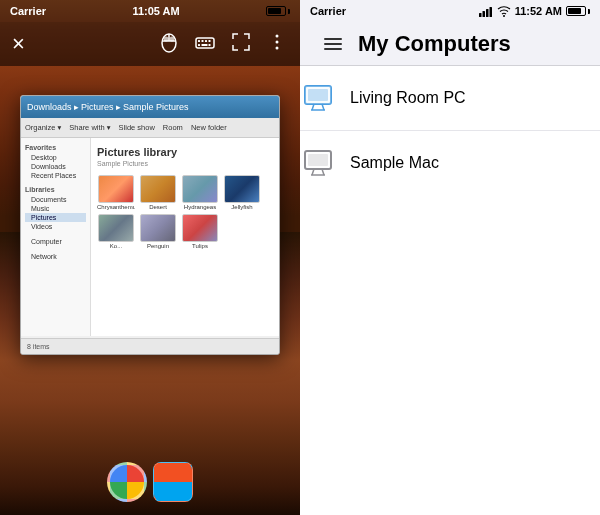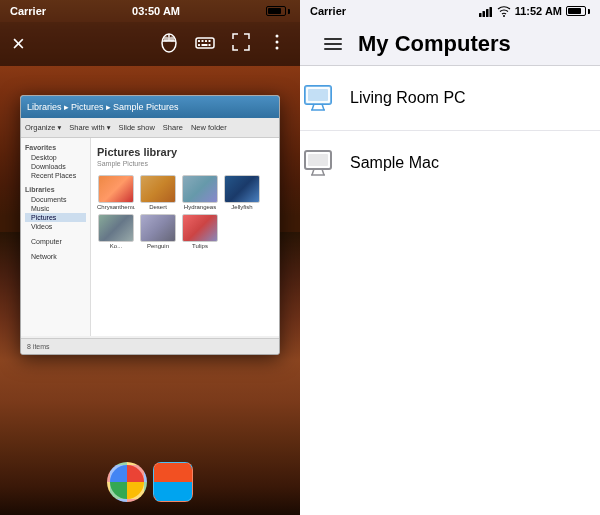--- a/index.html
+++ b/index.html
@@ -407,21 +407,21 @@
 </head>
 <body>
 
 <div class="left-panel">
   <div class="bg-landscape"></div>
   <div class="rock-layer1"></div>
   <div class="rock-layer2"></div>
 
   <div class="left-status-bar">
     <span>Carrier</span>
-    <span>03:50 AM</span>
+    <span>11:05 AM</span>
     <div class="battery-block">
       <div class="battery-rect">
         <div class="battery-fill"></div>
       </div>
       <div class="battery-tip"></div>
     </div>
   </div>
 
   <div class="left-toolbar">
     <span class="close-btn">×</span>
@@ -464,27 +464,27 @@
           <circle cx="11" cy="5" r="1.5" fill="white"></circle>
           <circle cx="11" cy="11" r="1.5" fill="white"></circle>
           <circle cx="11" cy="17" r="1.5" fill="white"></circle>
         </svg>
       </span>
     </div>
   </div>
 
   <div class="windows-screenshot">
     <div class="win-title-bar">
-      <span>Libraries ▸ Pictures ▸ Sample Pictures</span>
+      <span>Downloads ▸ Pictures ▸ Sample Pictures</span>
     </div>
     <div class="win-toolbar-bar">
       <span>Organize ▾</span>
       <span>Share with ▾</span>
       <span>Slide show</span>
-      <span>Share</span>
+      <span>Room</span>
       <span>New folder</span>
     </div>
     <div class="win-body">
       <div class="win-sidebar">
         <div class="win-sidebar-section">
           <div class="section-title">Favorites</div>
           <div class="win-sidebar-item">Desktop</div>
           <div class="win-sidebar-item">Downloads</div>
           <div class="win-sidebar-item">Recent Places</div>
         </div>

